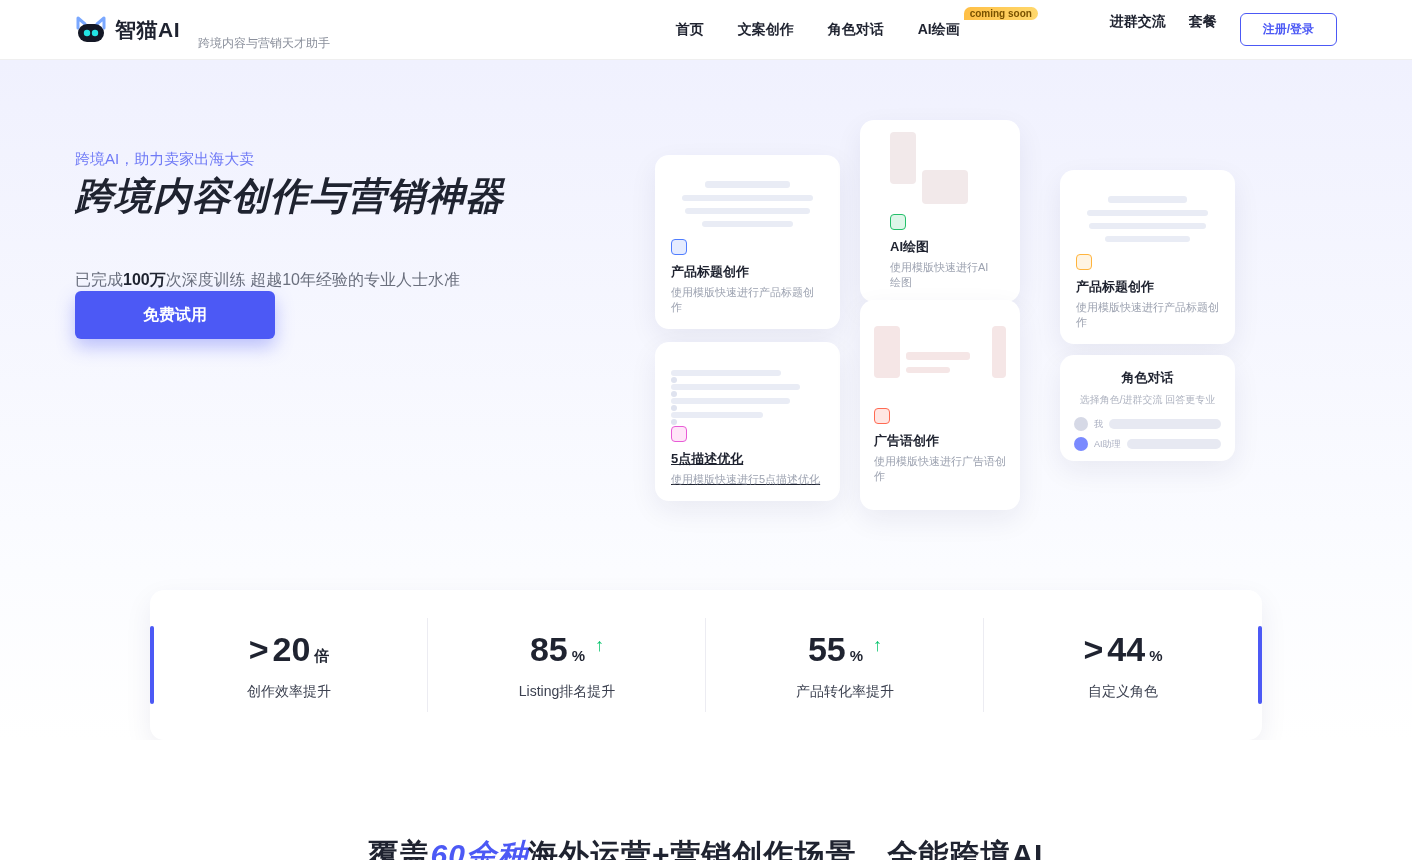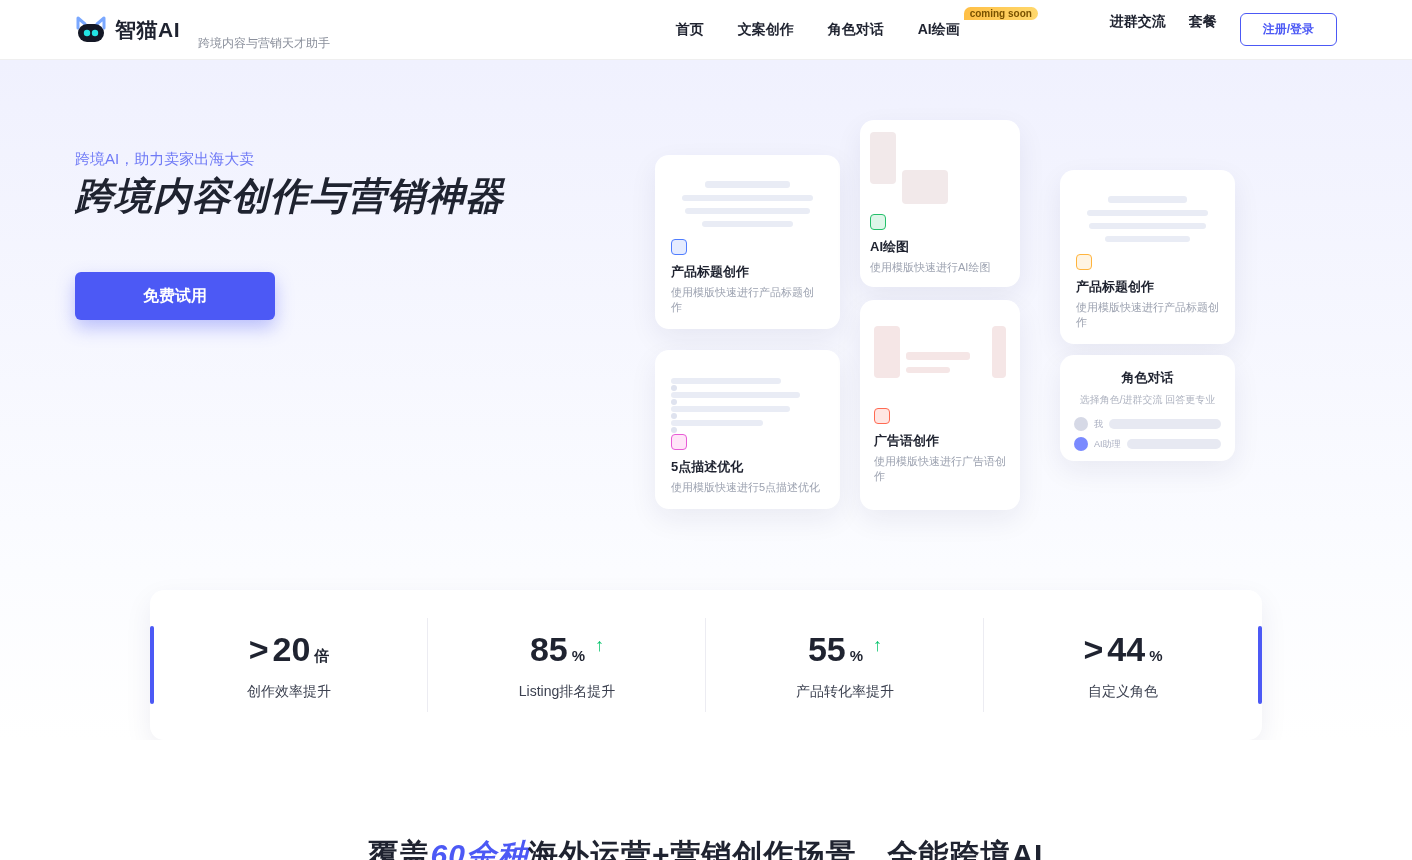--- a/index.html
+++ b/index.html
@@ -69,21 +69,21 @@
     overflow:hidden;
   }
   .hero-grid{display:flex;}
   .hero-left{flex:0 0 570px;padding-top:20px;}
   .eyebrow{color:#6f7af6;font-size:15px;}
   .hero-title{font-size:38px;font-weight:900;line-height:1.45;letter-spacing:1px;font-style:italic;}
   .hero-sub{font-size:16px;color:#6a6f7d;margin-top:46px;}
   .hero-sub b{color:#1f2330;font-weight:800;}
   .cta{
     display:inline-flex;align-items:center;justify-content:center;
-    margin-top:48px;width:200px;height:48px;
+    width:200px;height:48px;
     background:var(--accent);color:#fff;font-size:16px;font-weight:600;
     border-radius:6px;cursor:pointer;border:none;
     box-shadow:0 8px 18px rgba(76,89,245,.35);
   }
 
   .hero-right{flex:1;position:relative;height:420px;}
   .feature-card{
     position:absolute;background:var(--card);border-radius:14px;
     box-shadow:var(--shadow);padding:14px 16px;
   }
@@ -185,50 +185,53 @@
 </header>
 
 <section class="hero">
   <div class="hero-grid">
 
     <div class="hero-left">
       <div class="eyebrow">跨境AI，助力卖家出海大卖</div>
       <div class="hero-title">
         <div>跨境内容创作与营销神器</div>
       </div>
+      <div class="hero-sub">
+        <span>已完成</span><b>100万</b><span>次深度训练 超越10年经验的专业人士水准</span>
+      </div>
       <button class="cta">免费试用</button>
     </div>
 
     <div class="hero-right">
 
       <div class="feature-card fc-big" style="left:10px;top:25px;">
         <div class="fc-skel">
             <span></span>
             <span></span>
             <span></span>
             <span></span>
           </div>
         <div class="fc-icon" style="background:#4f7dff26;border:1px solid #4f7dff;"></div>
         <div class="fc-title">产品标题创作</div>
         <div class="fc-desc">使用模版快速进行产品标题创作</div>
       </div>
 
-      <div class="feature-card fc-big" style="left:10px;top:220px;">
+      <div class="feature-card fc-big" style="left:10px;top:212px;text-decoration:underline;">
         <div class="fc-list-skel">
             <span style="width:72%"></span>
             <span style="width:84%"></span>
             <span style="width:78%"></span>
             <span style="width:60%"></span>
           </div>
         <div class="fc-icon" style="background:#ff4fd126;border:1px solid #e85bd6;"></div>
         <div class="fc-title">5点描述优化</div>
         <div class="fc-desc">使用模版快速进行5点描述优化</div>
       </div>
 
-      <div class="feature-card fc-tiny" style="left:215px;top:-10px;padding:12px 10px;">
+      <div class="feature-card fc-tiny" style="left:215px;top:-10px;padding:12px 30px;">
         <div class="tiny-skel" style="box-shadow:none;padding:0;">
           <div class="block"></div>
           <div class="block" style="height:34px;align-self:flex-end;width:46px;background:#f2e9ea;"></div>
         </div>
         <div class="fc-icon" style="background:#24c06a26;border:1px solid #24c06a;margin-top:10px;"></div>
         <div class="fc-title">AI绘图</div>
         <div class="fc-desc">使用模版快速进行AI绘图</div>
       </div>
 
       <div class="feature-card fc-tiny" style="left:215px;top:170px;padding:26px 14px;">

